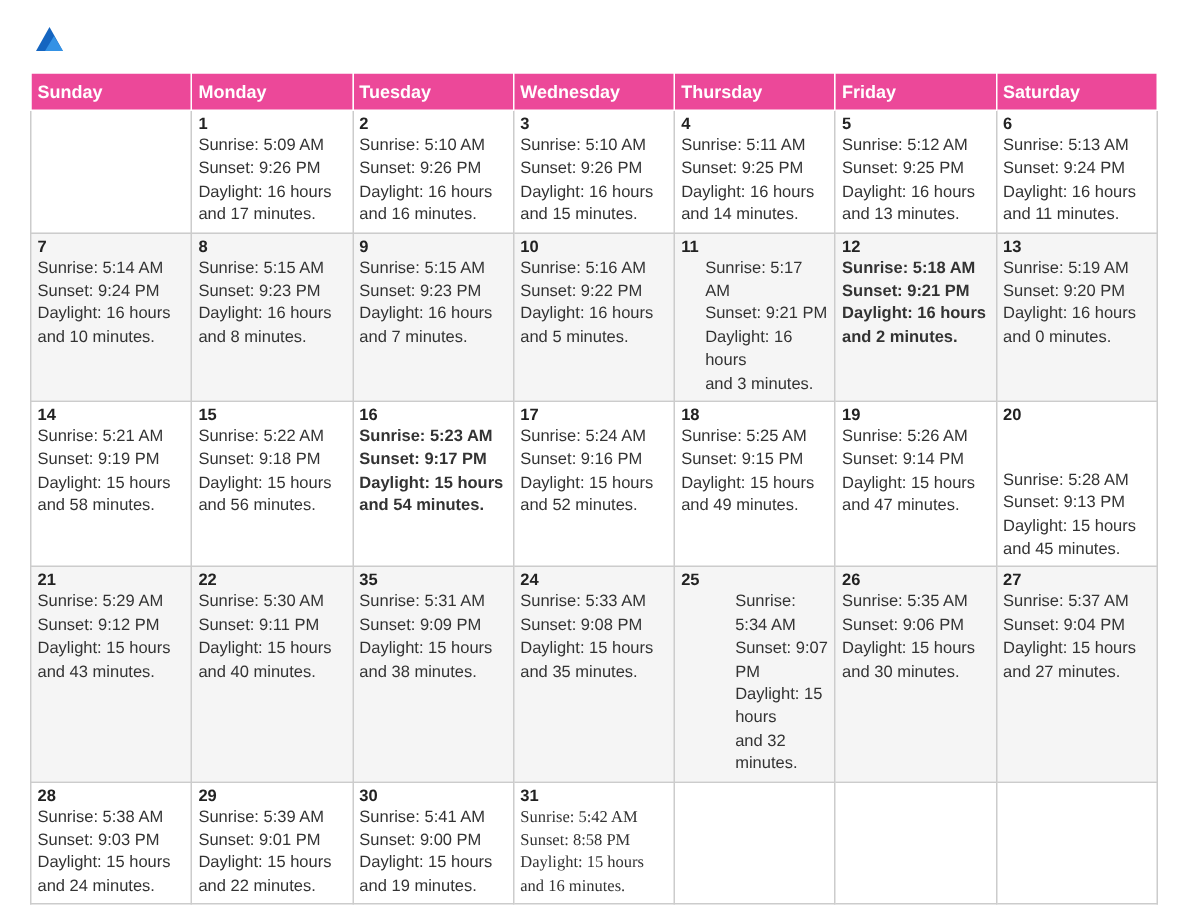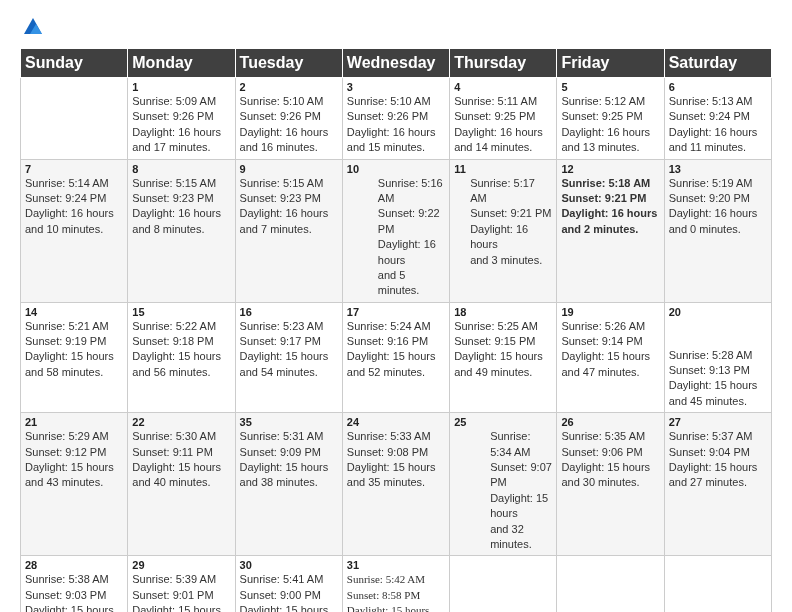--- a/index.html
+++ b/index.html
@@ -55,23 +55,23 @@
     .location {
       font-size: 16px;
       color: #333;
     }
     .calendar {
       width: 100%;
       border-collapse: collapse;
       flex: 1;
     }
     .calendar th {
-      background-color: #404040;
+      background-color: #ec4899;
       color: #fff;
-      font-size: 16px;
+      font-size: 12px;
       font-weight: bold;
       padding: 5px 4px;
       text-align: left;
       border: 1px solid #fff;
     }
     .calendar td {
       border: 1px solid #ccc;
       vertical-align: top;
       padding: 3px 4px;
       width: calc(100% / 7);
@@ -196,21 +196,21 @@
           </td>
           <td>
             <span class="day-number">9</span>
             <div class="day-detail" style="white-space: pre-line;">Sunrise: 5:15 AM
 Sunset: 9:23 PM
 Daylight: 16 hours
 and 7 minutes.</div>
           </td>
           <td>
             <span class="day-number">10</span>
-            <div class="day-detail" style="white-space: pre-line; margin-left: 31px;">Sunrise: 5:16 AM
+            <div class="day-detail" style="white-space: pre-line;">Sunrise: 5:16 AM
 Sunset: 9:22 PM
 Daylight: 16 hours
 and 5 minutes.</div>
           </td>
           <td>
             <span class="day-number">11</span>
             <div class="day-detail" style="white-space: pre-line; margin-left: 16px;">Sunrise: 5:17 AM
 Sunset: 9:21 PM
 Daylight: 16 hours
 and 3 minutes.</div>
@@ -240,21 +240,21 @@
           </td>
           <td>
             <span class="day-number">15</span>
             <div class="day-detail" style="white-space: pre-line;">Sunrise: 5:22 AM
 Sunset: 9:18 PM
 Daylight: 15 hours
 and 56 minutes.</div>
           </td>
           <td>
             <span class="day-number">16</span>
-            <div class="day-detail" style="white-space: pre-line;">Sunrise: 5:23 AM
+            <div class="day-detail" style="white-space: pre-line; font-weight: bold;">Sunrise: 5:23 AM
 Sunset: 9:17 PM
 Daylight: 15 hours
 and 54 minutes.</div>
           </td>
           <td>
             <span class="day-number">17</span>
             <div class="day-detail" style="white-space: pre-line;">Sunrise: 5:24 AM
 Sunset: 9:16 PM
 Daylight: 15 hours
 and 52 minutes.</div>

